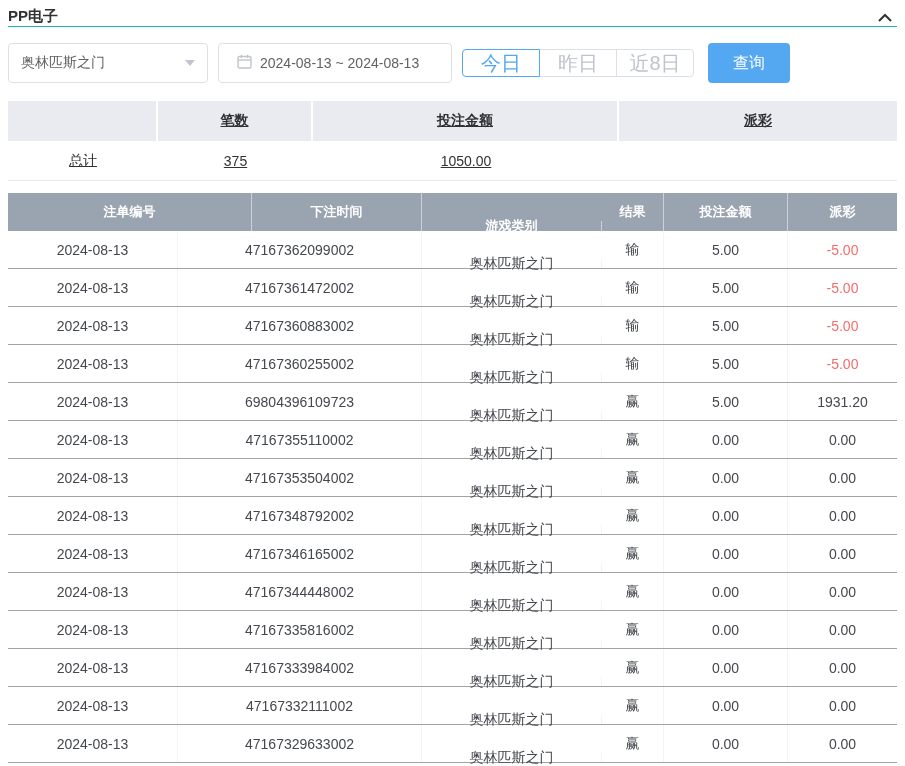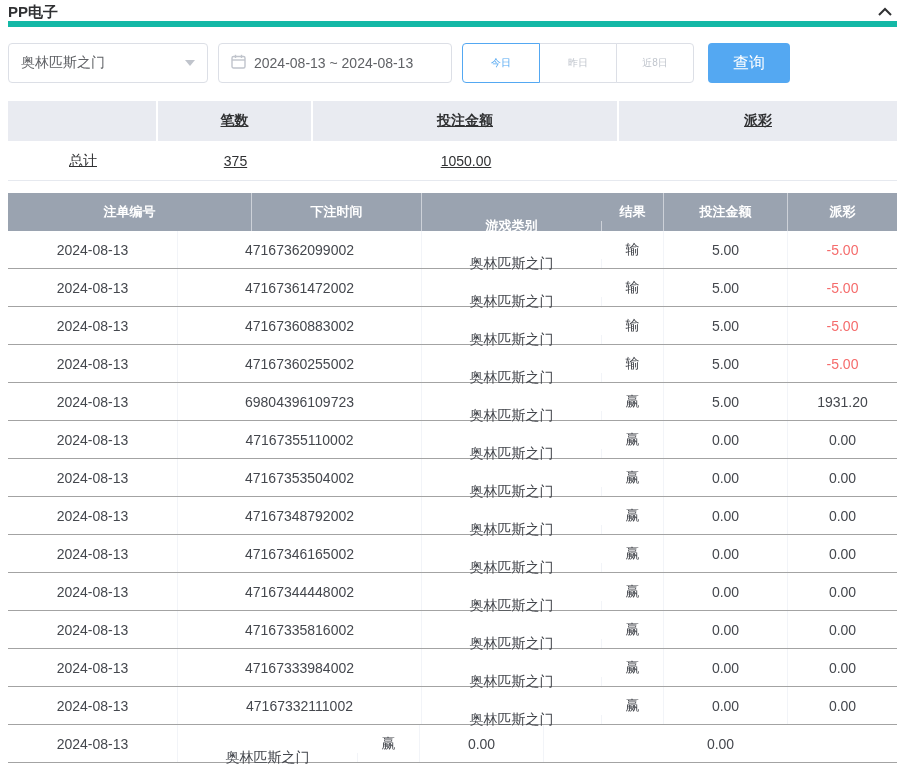--- a/index.html
+++ b/index.html
@@ -6,47 +6,47 @@
   html,body { background:#fff; }
   body {
     font-family: "Liberation Sans", "DejaVu Sans", sans-serif;
     color:#303133;
     width:905px; height:766px; overflow:hidden;
   }
   .page { width:905px; height:766px; padding:0 8px; overflow:hidden; }
 
   
   .panel-header {
-    height:27px; display:flex; align-items:center; justify-content:space-between;
-    border-bottom:6px solid #14b8a6; padding-top:3px;
+    height:27px; display:flex; align-items:flex-end; justify-content:space-between;
+    border-bottom:1px solid #14b8a6; padding-top:3px;
   }
   .panel-title { font-size:15px; font-weight:700; color:#303133; }
   .collapse { cursor:pointer; padding:2px 4px; }
   .collapse svg { display:block; }
 
   
   .filter-row { margin-top:16px; display:flex; align-items:center; }
   .select {
     width:200px; height:40px; border:1px solid #dcdfe6; border-radius:4px;
     display:flex; align-items:center; justify-content:space-between;
     padding:0 12px; font-size:14px; color:#606266; cursor:pointer; background:#fff;
   }
   .caret {
     width:0; height:0; border-left:5px solid transparent; border-right:5px solid transparent;
     border-top:6px solid #c0c4cc;
   }
   .datepicker {
     margin-left:10px; width:234px; height:40px; border:1px solid #dcdfe6; border-radius:4px;
-    display:flex; align-items:center; gap:8px; padding:0 12px; font-size:14px; color:#606266;
+    display:flex; align-items:center; gap:8px; padding:0 18px; font-size:14px; color:#606266;
     cursor:pointer; background:#fff;
   }
   .btn-group { margin-left:10px; display:flex; }
   .qbtn {
-    width:78px; height:40px; background:#fff; border:1px solid #dcdfe6;
-    color:#bfc4cc; font-size:10px; cursor:pointer; margin-left:-1px;
+    width:78px; height:28px; background:#fff; border:1px solid #dcdfe6;
+    color:#bfc4cc; font-size:20px; cursor:pointer; margin-left:-1px;
     font-family:inherit;
   }
   .qbtn:first-child { border-radius:4px 0 0 4px; margin-left:0; }
   .qbtn:last-child { border-radius:0 4px 4px 0; }
   .qbtn.active { color:#54a8f2; border-color:#54a8f2; position:relative; z-index:1; }
   .query-btn {
     margin-left:14px; width:82px; height:40px; border:none; border-radius:4px;
     background:#54a8f2; color:#fff; font-size:16px; cursor:pointer; font-family:inherit;
   }
 
@@ -251,20 +251,21 @@
         <div class="t-row">
     <div class="t-cell col-time">2024-08-13</div>
     <div class="t-cell col-order">47167332111002</div>
     <div class="t-cell col-game">奥林匹斯之门</div>
     <div class="t-cell col-result">赢</div>
     <div class="t-cell col-bet">0.00</div>
     <div class="t-cell col-payout">0.00</div>
   </div>
         <div class="t-row">
     <div class="t-cell col-time">2024-08-13</div>
+    <div class="t-cell col-order">47167329633002</div>
     <div class="t-cell col-game">奥林匹斯之门</div>
     <div class="t-cell col-result">赢</div>
     <div class="t-cell col-bet">0.00</div>
     <div class="t-cell col-payout">0.00</div>
   </div>
       </div>
   </div>
 
 </div>
 

